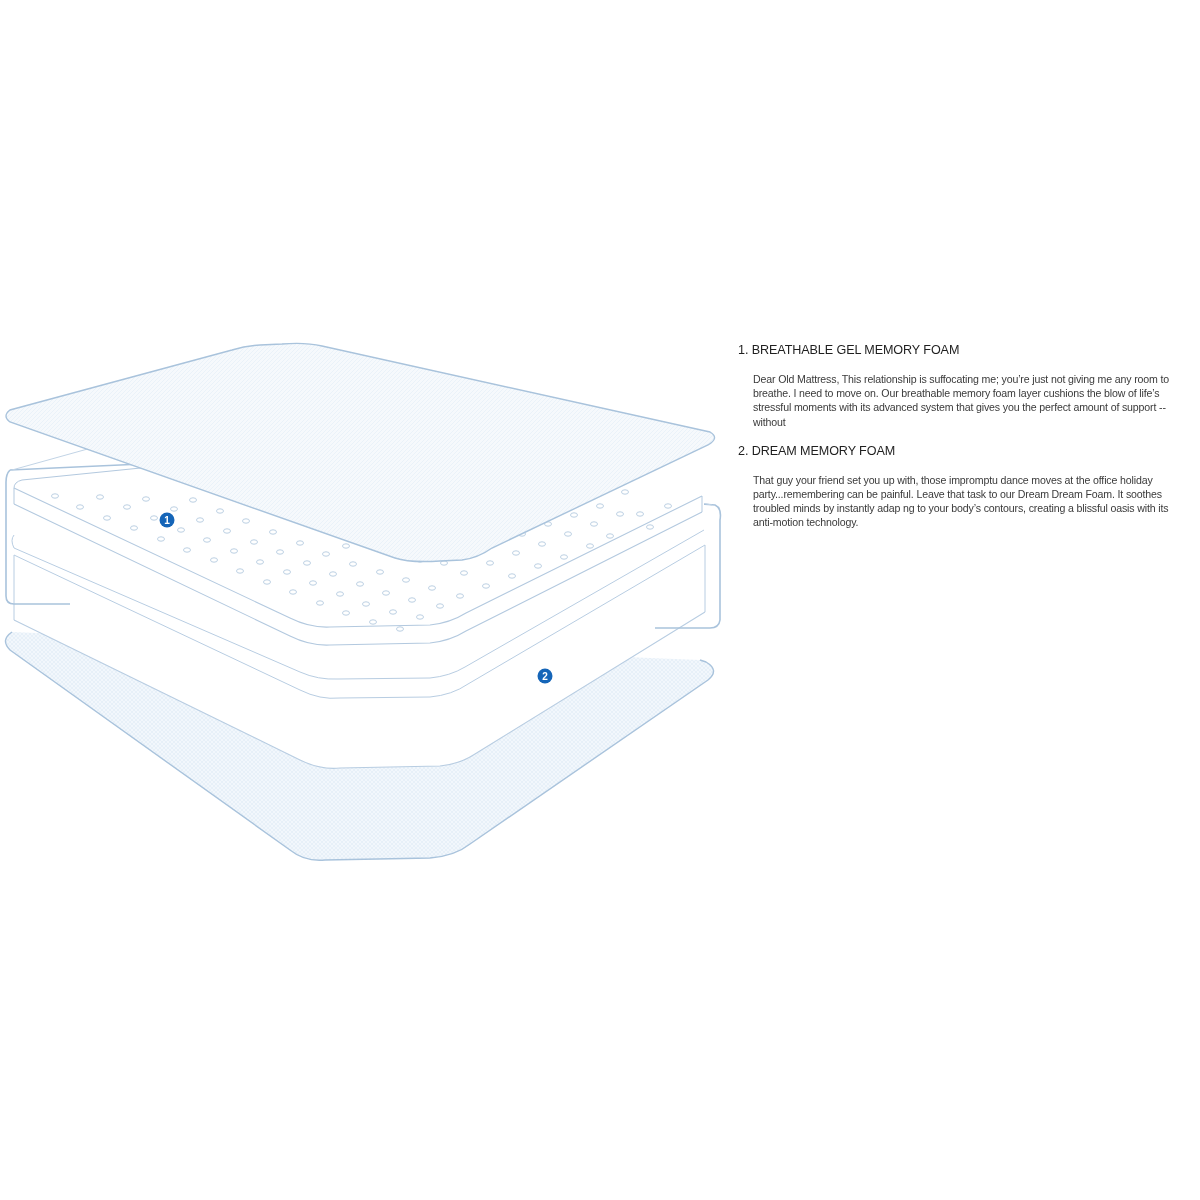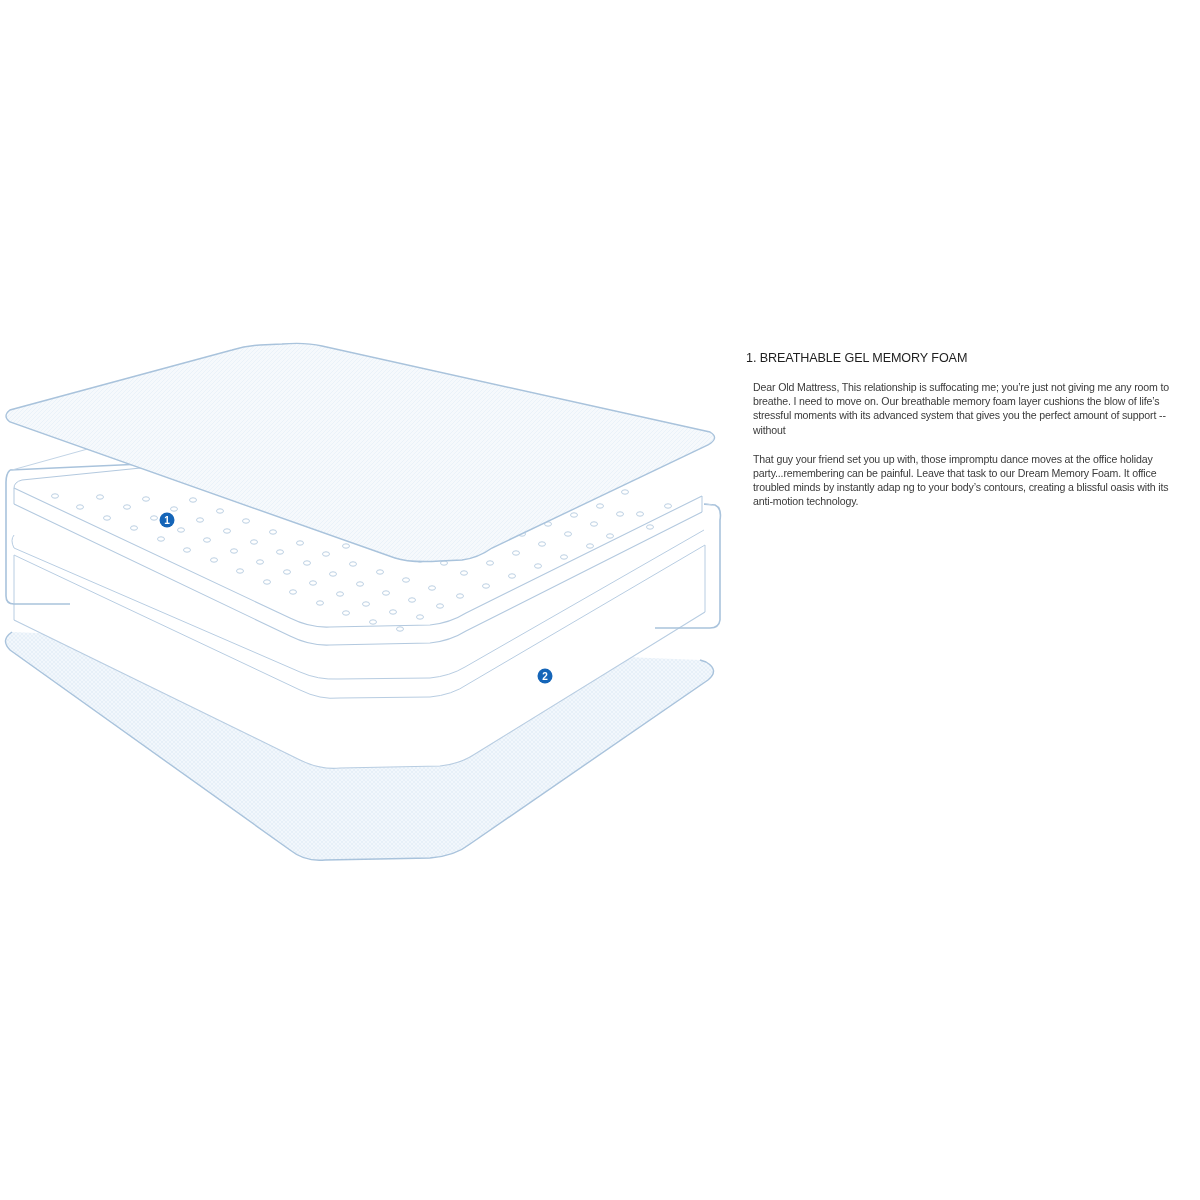--- a/index.html
+++ b/index.html
@@ -37,21 +37,21 @@
       color: #333333;
     }
     .feature {
       margin: 0 0 10px 0;
     }
     .feature-title {
       font-size: 12.6px;
       line-height: 14px;
       color: #1f1f1f;
       letter-spacing: -0.1px;
-      margin: 8px;
+      margin: 0;
       font-weight: normal;
     }
     .feature-body {
       font-size: 10.6px;
       line-height: 14.2px;
       color: #3a3a3a;
       letter-spacing: -0.15px;
       margin: 15px;
     }
     .badge-label {
@@ -205,17 +205,18 @@
       </g>
     </svg>
   </div>
 
   <div class="features">
     <div class="feature">
       <h3 class="feature-title">1. BREATHABLE GEL MEMORY FOAM</h3>
       <p class="feature-body">Dear Old Mattress, This relationship is suffocating me; you’re just not giving me any room to breathe. I need to move on. Our breathable memory foam layer cushions the blow of life’s stressful moments with its advanced system that gives you the perfect amount of support -- without</p>
     </div>
     <div class="feature">
-      <p class="feature-body">That guy your friend set you up with, those impromptu dance moves at the office holiday party...remembering can be painful. Leave that task to our Dream Memory Foam. It office troubled minds by instantly adap ng to your body’s contours, creating a blissful oasis with its anti-motion technology.</p>
+      <h3 class="feature-title">2. DREAM MEMORY FOAM</h3>
+      <p class="feature-body">That guy your friend set you up with, those impromptu dance moves at the office holiday party...remembering can be painful. Leave that task to our Dream Dream Foam. It soothes troubled minds by instantly adap ng to your body’s contours, creating a blissful oasis with its anti-motion technology.</p>
     </div>
   </div>
 
 </div>
 
 </body></html>

